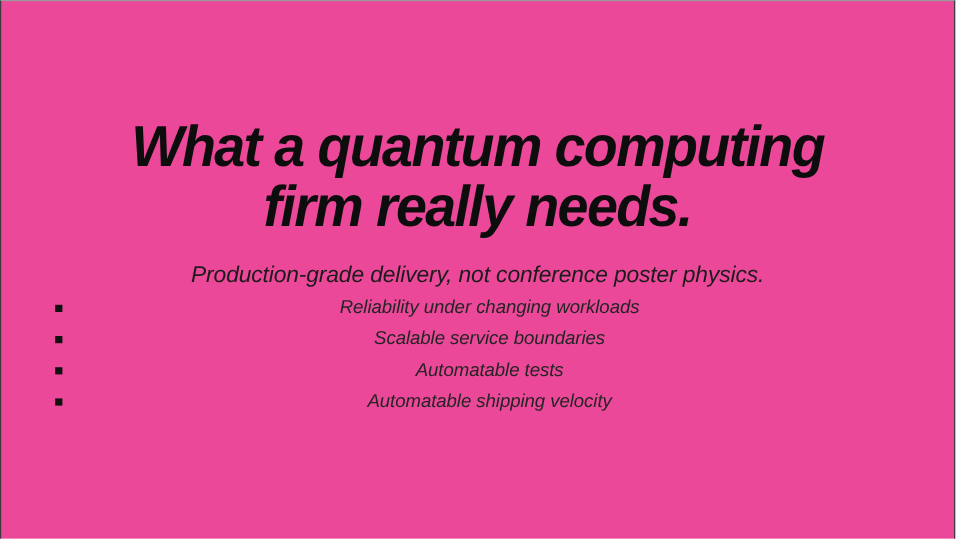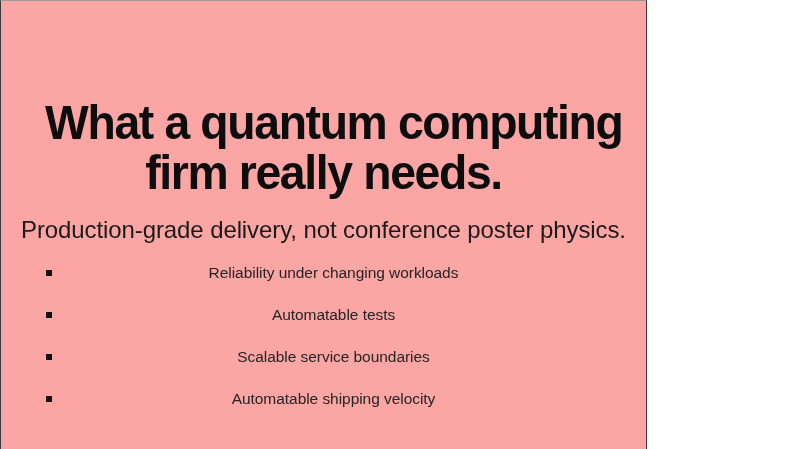--- a/index.html
+++ b/index.html
@@ -6,29 +6,30 @@
   html, body {
     margin: 0;
     padding: 0;
     background: #ffffff;
   }
   body {
     font-family: "Liberation Sans", sans-serif;
   }
   .slide {
     position: relative;
-    width: 647px;
+    width: 796px;
     height: 449px;
-    background: #fca5a5;
+    background: #ec4899;
     box-sizing: border-box;
     border-top: 1px solid #9a9a9a;
     border-left: 1px solid #3b3b3f;
     border-right: 1px solid #3b3b3f;
     border-bottom: 0;
     overflow: hidden;
+    font-style: italic;
   }
 
   
   .title-block {
     position: absolute;
     left: 0;
     right: 0;
     top: 97px;
     text-align: center;
     padding: 0 34px;
@@ -46,21 +47,21 @@
     white-space: nowrap;
   }
 
   
   .subtitle {
     position: absolute;
     left: 0;
     right: 0;
     top: 217px;
     text-align: center;
-    font-size: 24px;
+    font-size: 19px;
     line-height: 24px;
     color: #1b1b1b;
     font-weight: 400;
     letter-spacing: -0.1px;
   }
 
   
   .bullet-list {
     position: absolute;
     left: 0;
@@ -68,21 +69,20 @@
     top: 243px;
     margin: 0;
     padding: 0;
     list-style: none;
   }
   .bullet-row {
     position: relative;
     height: 26px;
     line-height: 26px;
     text-align: center;
-    margin-top: 16px;
   }
   .bullet-marker {
     position: absolute;
     left: 45px;
     top: 10px;
     width: 6px;
     height: 6px;
     background: #111111;
     display: block;
   }
@@ -107,25 +107,25 @@
 
   <div class="subtitle">Production-grade delivery, not conference poster physics.</div>
 
   <ul class="bullet-list">
     <li class="bullet-row">
       <span class="bullet-marker"></span>
       <span class="bullet-text">Reliability under changing workloads</span>
     </li>
     <li class="bullet-row">
       <span class="bullet-marker"></span>
-      <span class="bullet-text">Automatable tests</span>
+      <span class="bullet-text">Scalable service boundaries</span>
     </li>
     <li class="bullet-row">
       <span class="bullet-marker"></span>
-      <span class="bullet-text">Scalable service boundaries</span>
+      <span class="bullet-text">Automatable tests</span>
     </li>
     <li class="bullet-row">
       <span class="bullet-marker"></span>
       <span class="bullet-text">Automatable shipping velocity</span>
     </li>
   </ul>
 
 </div>
 
 </body></html>

